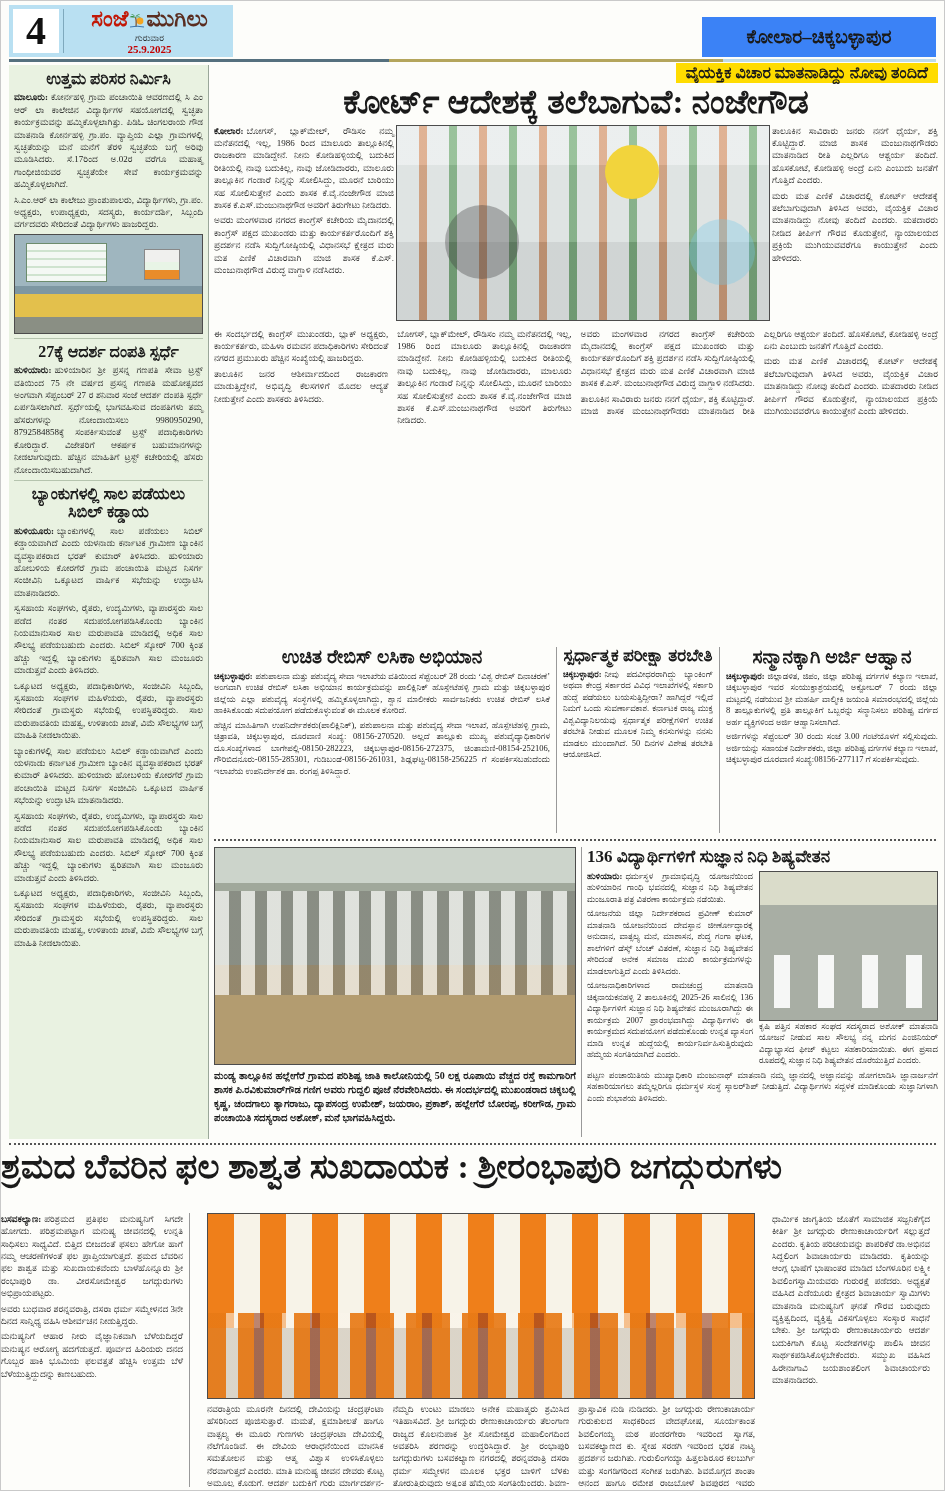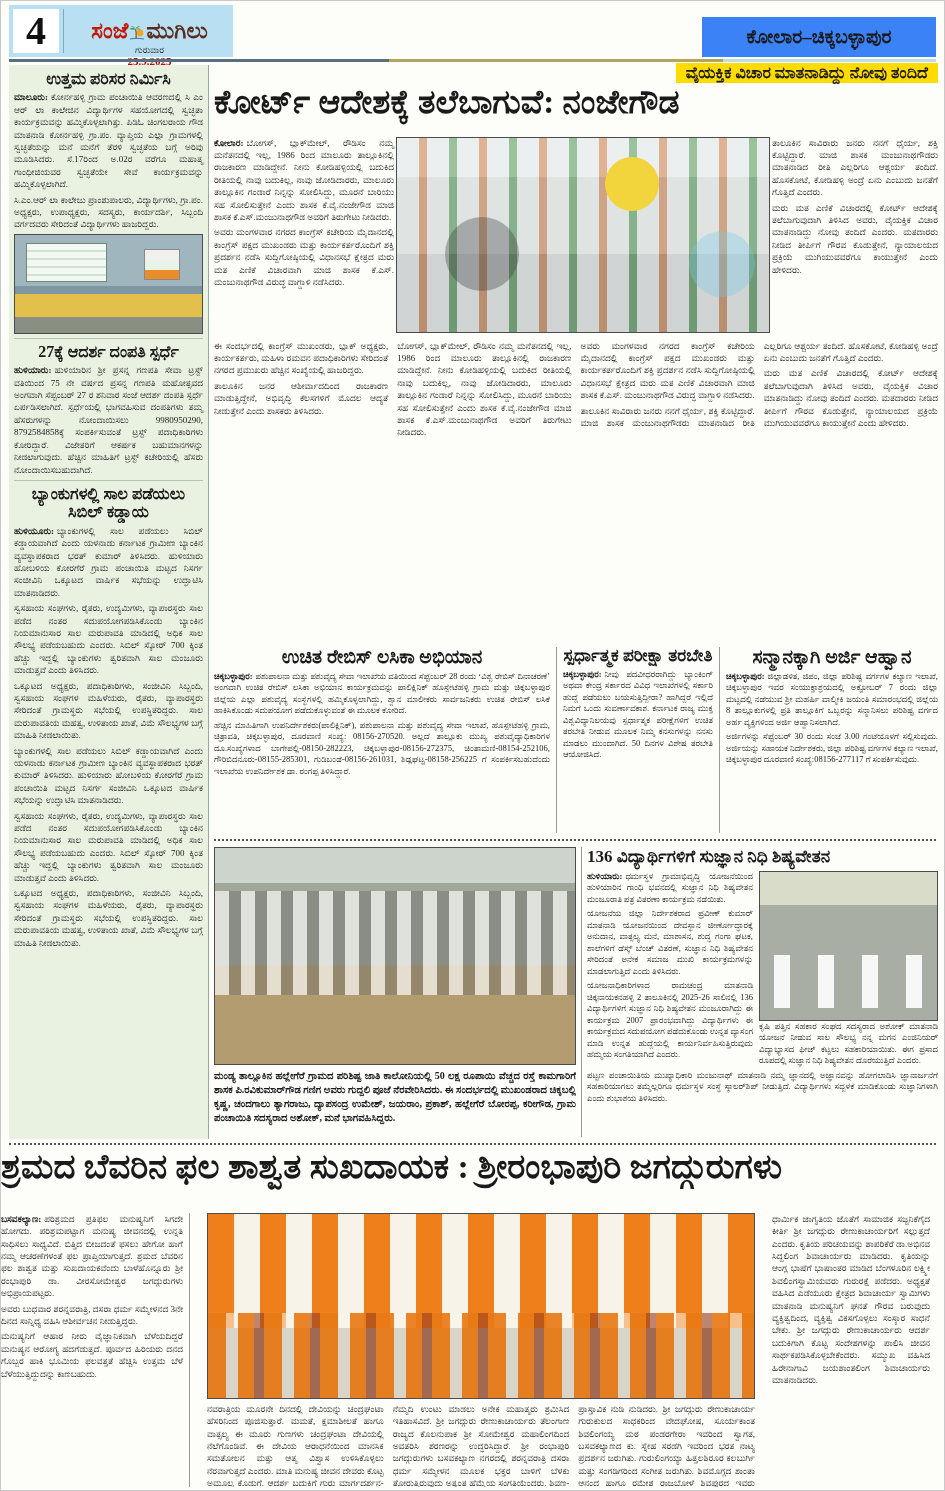--- a/index.html
+++ b/index.html
@@ -4,21 +4,21 @@
 <style>
   html,body{margin:0;padding:0;background:#e9e9e9;}
   .page{position:relative;width:945px;height:1491px;margin:0 auto;background:#fdfdfa;
         font-family:"Liberation Serif","DejaVu Serif",serif;color:#1a1a1a;overflow:hidden;
         border:1px solid #c9c9c9;box-sizing:border-box;}
   
   .mast-left{position:absolute;left:8px;top:4px;width:224px;height:52px;background:#b9e0f2;display:flex;}
   .pagenum{width:46px;height:44px;margin:4px 2px 4px 4px;background:#ffffff;
            font-weight:bold;font-size:40px;line-height:44px;text-align:center;color:#111;}
   .mast-div{border-left:1px solid #7fa9bd;margin:4px 2px;}
-  .logo-block{flex:1;text-align:center;padding-top:14px;}
+  .logo-block{flex:1;text-align:center;padding-top:2px;}
   .logo-line{font-weight:bold;font-size:22px;line-height:24px;white-space:nowrap;}
   .logo-sanje{color:#c21807;}
   .logo-mugilu{color:#5a2d20;}
   .palm{display:inline-block;vertical-align:middle;margin:0 1px;}
   .logo-day{font-size:9px;line-height:10px;color:#222;}
   .logo-date{font-size:11px;line-height:12px;color:#c40000;font-weight:bold;}
   .edition-box{position:absolute;right:8px;top:16px;width:234px;height:40px;background:#3b82f6;
                text-align:center;font-weight:bold;font-size:19px;line-height:40px;white-space:nowrap;overflow:hidden;}
   .header-rule{position:absolute;left:8px;right:8px;top:58px;height:3px;
                background:linear-gradient(to right,#55707e 0,#55707e 41%,#b4a55c 41%,#b4a55c 77%,#bedbe9 77%,#bedbe9 100%);}
@@ -55,21 +55,21 @@
   .photo-bottom{height:186px;
      background:linear-gradient(180deg,rgba(0,0,0,0) 0 62%,#b5ad9e 62% 100%),
         repeating-linear-gradient(90deg,#ef7f1a 0 26px,#f7f3e8 26px 52px);}
   .photo-bottom::after{content:"";position:absolute;left:0;right:0;bottom:0;height:46%;
      background:repeating-linear-gradient(90deg,rgba(232,122,22,.92) 0 18px,rgba(250,245,235,.55) 18px 30px,
         rgba(232,122,22,.92) 30px 46px,rgba(150,60,30,.6) 46px 56px);}
   
   .lead{position:absolute;left:213px;top:62px;width:724px;}
   .kicker-wrap{text-align:right;margin:0 0 2px;}
   .kicker{display:inline-block;background:#ffdc00;font-weight:bold;font-size:16px;padding:1px 10px;}
-  .lead-head{text-align:left;font-size:33px;font-weight:bold;line-height:1.05;margin:0 0 17px;white-space:nowrap;}
+  .lead-head{text-align:center;font-size:33px;font-weight:bold;line-height:1.05;margin:0 0 5px;white-space:nowrap;}
   .lead-top{display:flex;gap:2px;height:198px;overflow:hidden;}
   .lead-c1{width:180px;}
   .lead-c2{flex:1;}
   .lead-top p,.lead-bottom p{font-size:9px;line-height:1.38;text-align:justify;margin:0 0 3px;}
   .lead-bottom{margin-top:5px;column-count:4;column-gap:9px;height:304px;overflow:hidden;}
   
   .midstrip{position:absolute;left:213px;top:646px;width:724px;height:186px;display:flex;overflow:hidden;}
   .mid-a{width:336px;padding-right:6px;border-right:1px solid #999;}
   .mid-b{width:150px;padding:0 6px;border-right:1px solid #999;}
   .mid-c{flex:1;padding-left:6px;}

